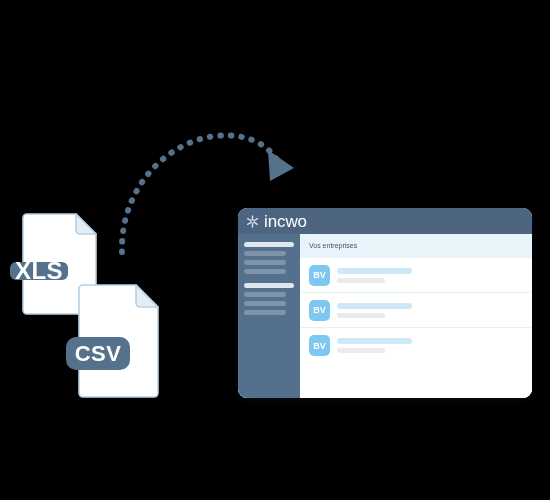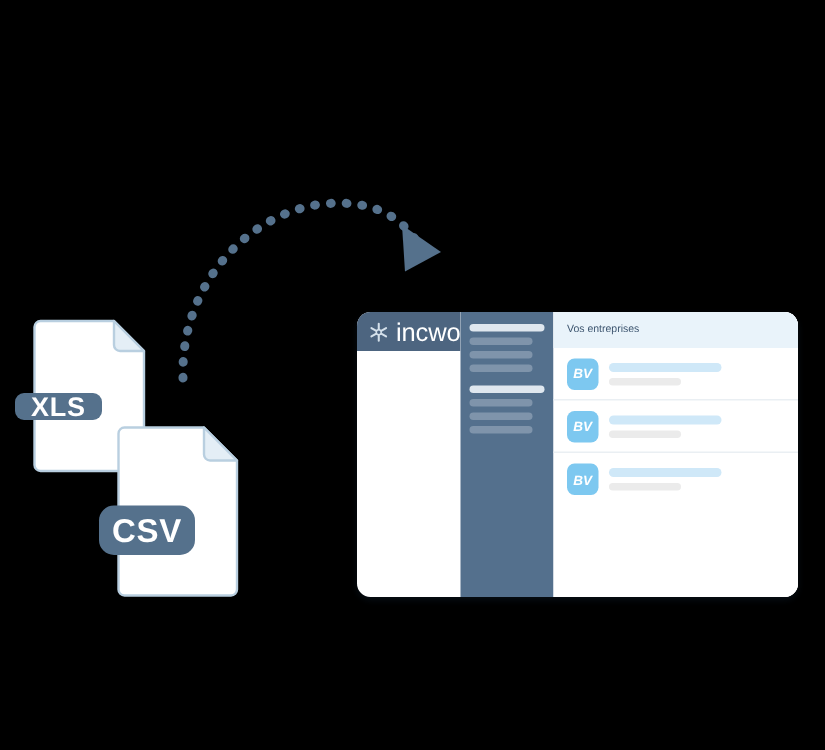--- a/index.html
+++ b/index.html
@@ -35,21 +35,21 @@
     display: flex;
     align-items: center;
     justify-content: center;
     box-sizing: border-box;
   }
   #xls-badge {
     left: 10px;
     top: 262px;
     width: 58px;
     height: 18px;
-    font-size: 18px;
+    font-size: 24px;
   }
   #csv-badge {
     left: 66px;
     top: 337px;
     width: 64px;
     height: 33px;
     font-size: 22px;
     border-radius: 10px;
   }
 
@@ -67,21 +67,21 @@
     position: absolute;
     left: 238px;
     top: 208px;
     width: 294px;
     height: 190px;
     border-radius: 9px;
     overflow: hidden;
     background: #ffffff;
     box-shadow: 0 2px 5px rgba(20,40,60,0.35);
     display: flex;
-    flex-direction: row;
+    flex-direction: column;
   }
   #app-topbar {
     height: 26px;
     background: #4d6versace;
     background: #4d6580;
     flex: 0 0 26px;
     display: flex;
     align-items: center;
     padding-left: 7px;
     box-sizing: border-box;
@@ -152,21 +152,20 @@
     font-family: "Liberation Sans", sans-serif;
     line-height: 12px;
   }
   .company-row {
     display: flex;
     align-items: center;
     padding: 7px 9px;
     box-sizing: border-box;
     border-bottom: 1px solid #eaeff3;
     height: 35px;
-    font-style: italic;
   }
   .company-row.last { border-bottom: none; }
   .avatar {
     width: 21px;
     height: 21px;
     flex: 0 0 21px;
     border-radius: 5px;
     background: #7dc8f0;
     color: #ffffff;
     font-size: 9px;

